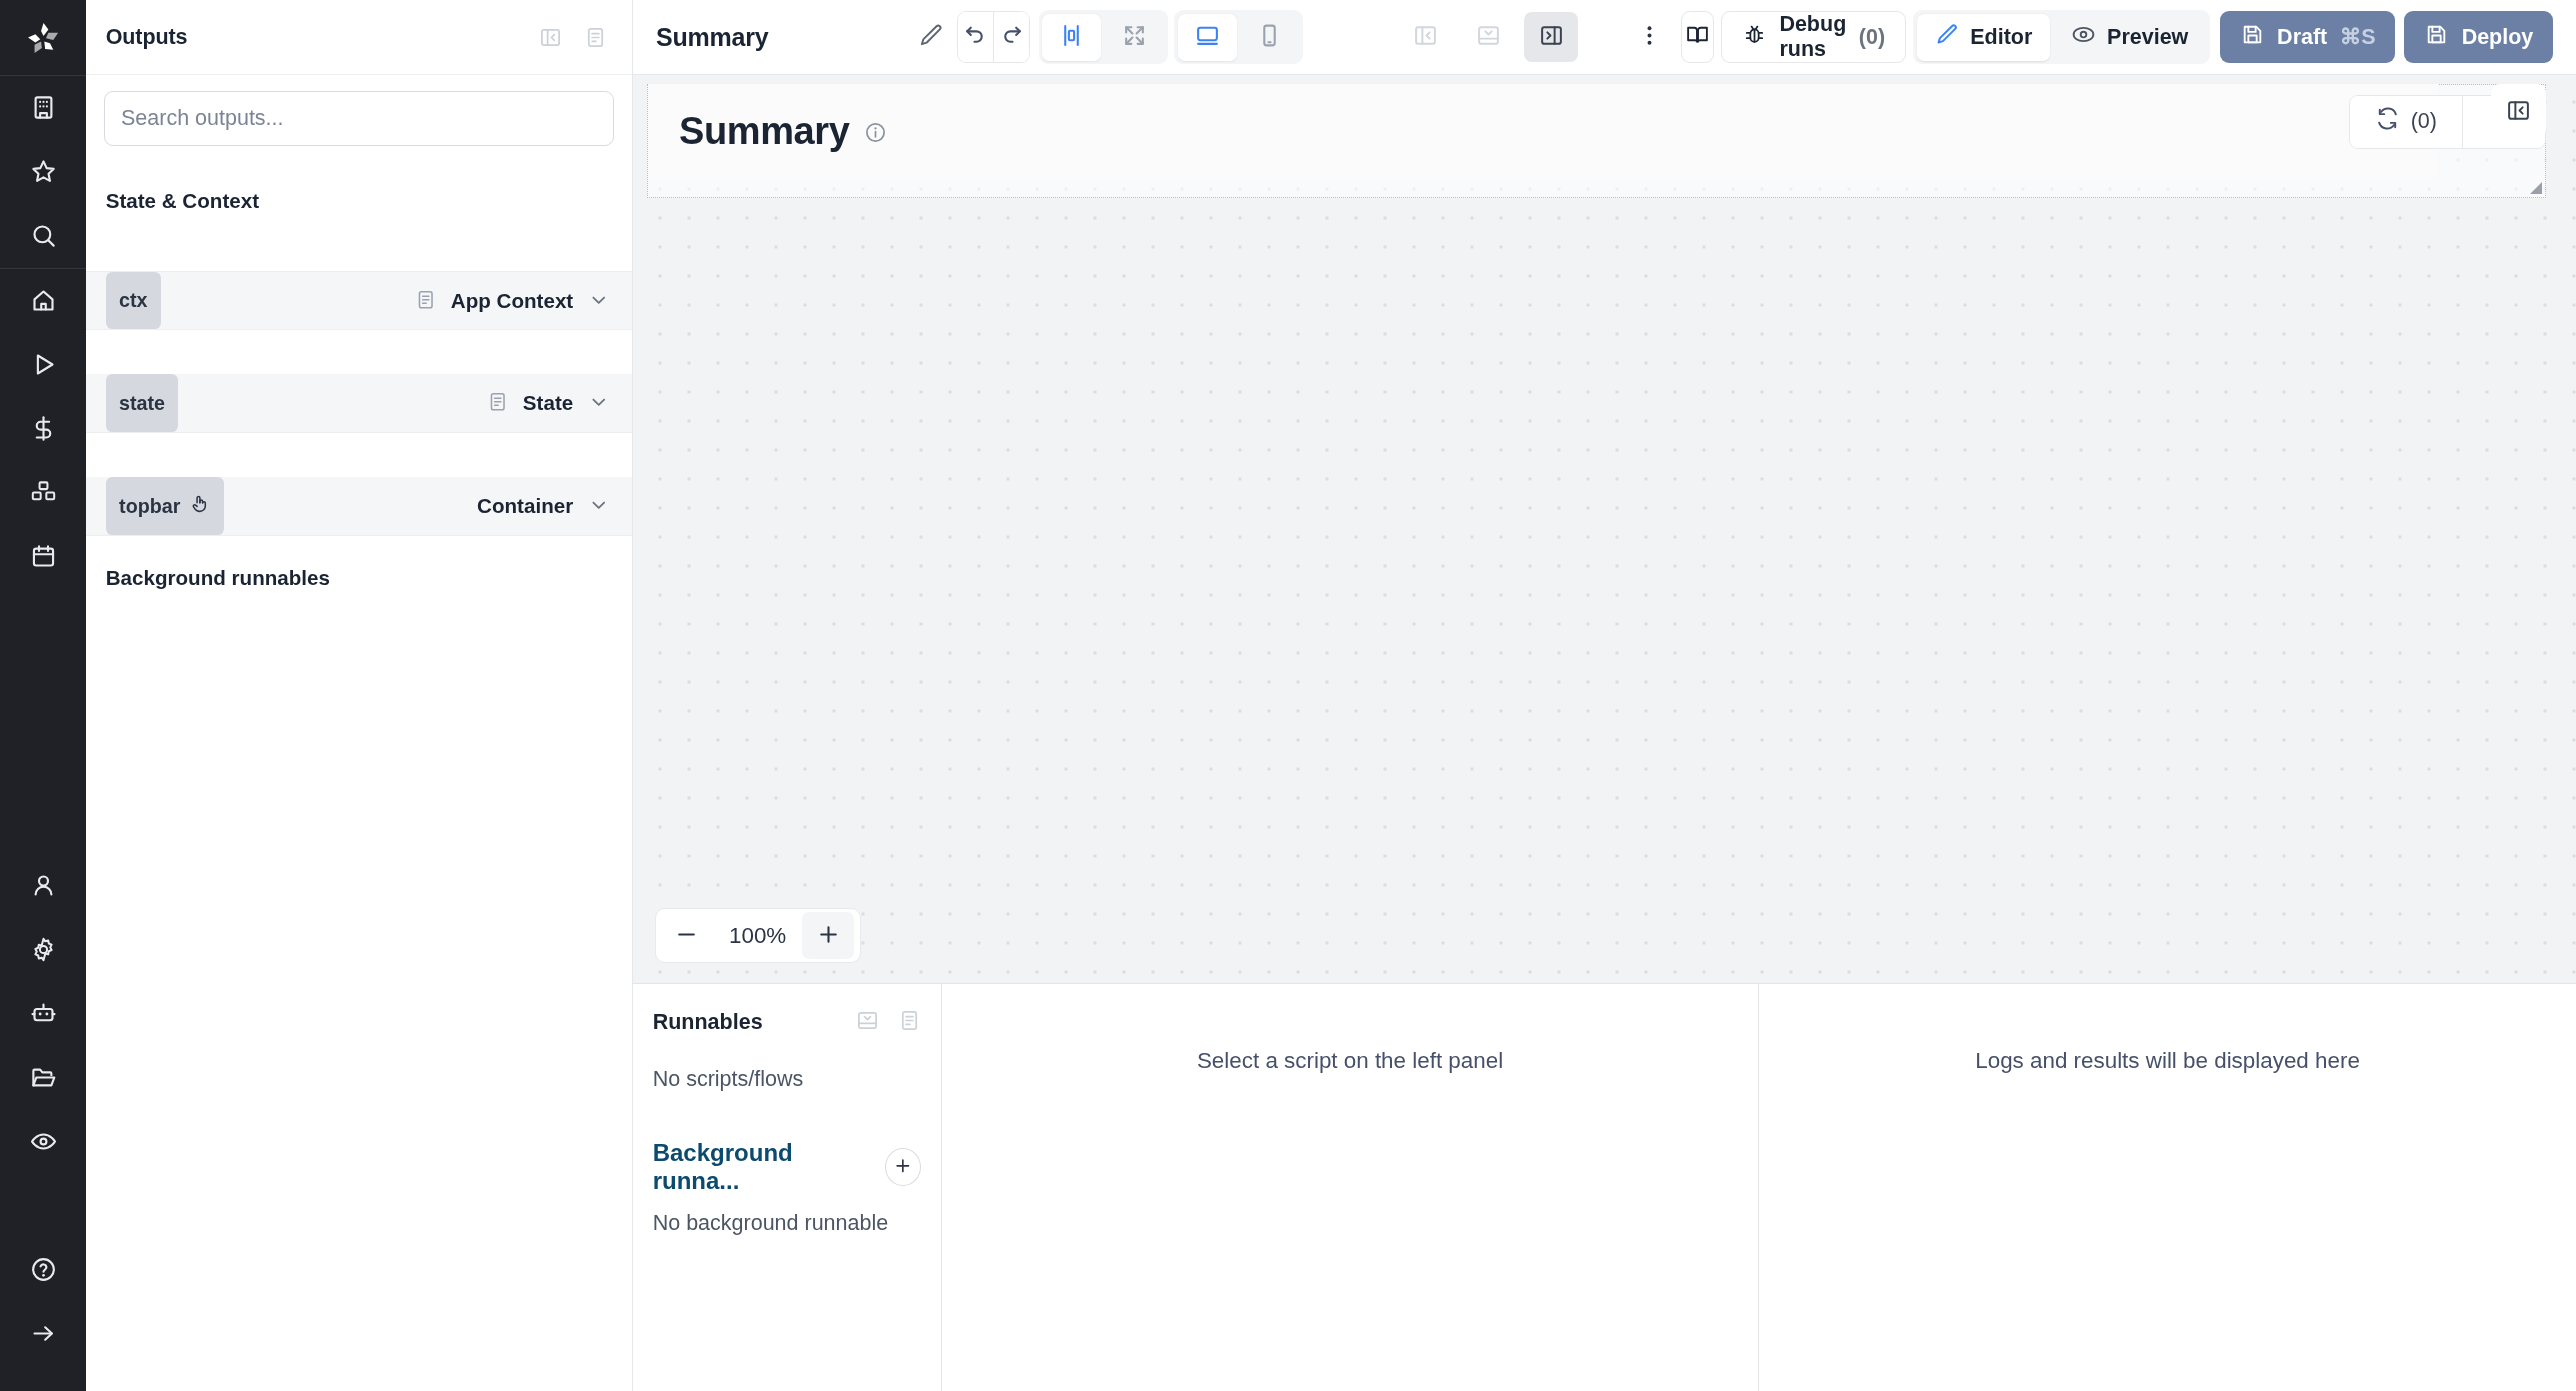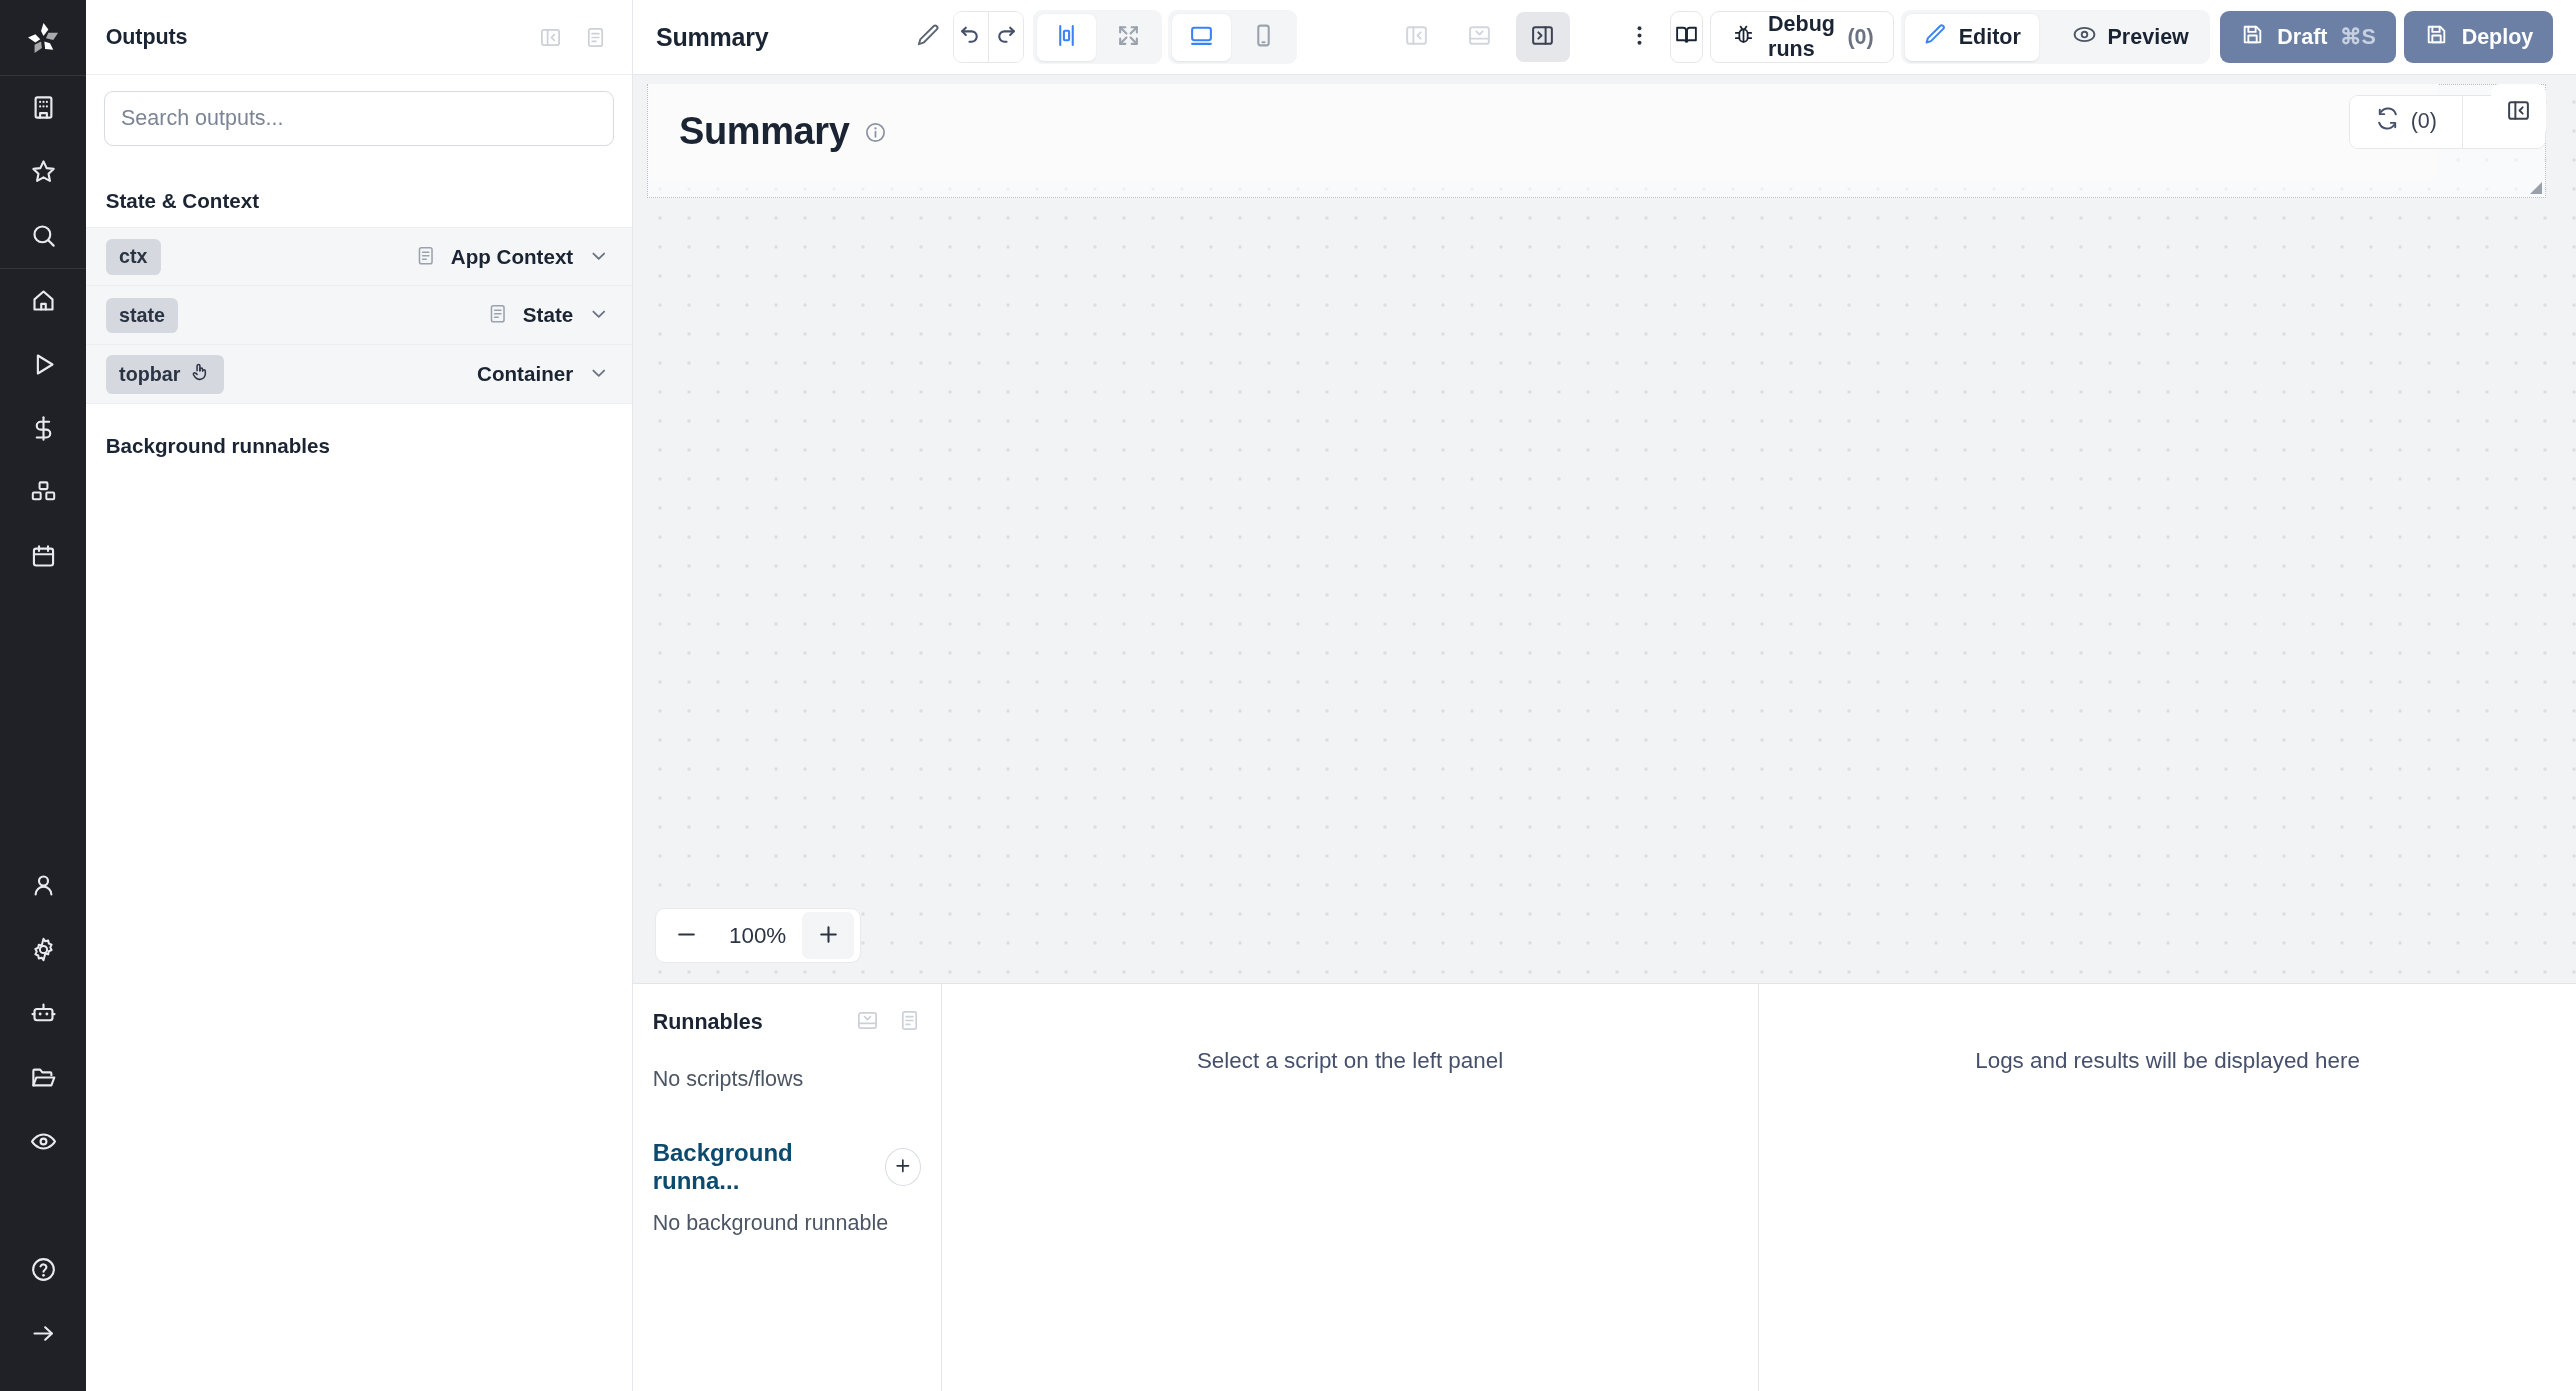--- a/index.html
+++ b/index.html
@@ -67,26 +67,27 @@
   }
   .search-input::placeholder { color: #7b8495; }
 
   .sect-label {
     font-size: 20.6px; font-weight: 700; color: #1b2433;
     padding: 27px 19.7px 14.3px 19.7px;
   }
   .sect-label.tight { padding-top: 30px; }
 
   .out-row {
-    height: 59px; display: flex; align-items: center;
+    height: 59px; display: flex; 
     padding: 0 23px 0 19.7px;
     background: #f5f6f8;
     border-top: 0.9px solid #eceef1;
     border-bottom: 0.9px solid #eceef1;
     cursor: pointer;
+    margin-top: 44px;
   }
   .out-row + .out-row { border-top: none; }
   .chip {
     background: #d5d9df; color: #2b3443;
     font-size: 19.7px; font-weight: 700;
     padding: 6.3px 13.4px; border-radius: 6.3px;
     display: inline-flex; align-items: center; gap: 9px;
   }
   .out-right { margin-left: auto; display: flex; align-items: center; gap: 14.3px; }
   .out-type { font-size: 20.6px; font-weight: 700; color: #1b2433; }
@@ -145,21 +146,21 @@
   .obtn {
     height: 52px; border: 0.9px solid #e5e7eb; border-radius: 9px;
     background: #fff; display: flex; align-items: center; gap: 12.5px;
     padding: 0 19.7px; cursor: pointer;
     font-size: 21.5px; font-weight: 700; color: #1b2433;
   }
   .obtn.icon-only { width: 64px; padding: 0; justify-content: center; }
   .obtn .muted { color: #6b7280; font-weight: 700; }
 
   .mode-group {
-    display: flex; align-items: center; gap: 15px;
+    display: flex; align-items: center; gap: 3px;
     background: #f4f5f7; border-radius: 9px; padding: 3.6px;
   }
   .mode-btn {
     height: 47px; border-radius: 7.2px; padding: 0 18px;
     display: flex; align-items: center; gap: 10.7px; cursor: pointer;
     font-size: 21.5px; font-weight: 700; color: #1b2433;
     background: transparent;
   }
   .mode-btn.active { background: #ffffff; box-shadow: 0 0.9px 1.8px rgba(16,24,40,.10); }
 

